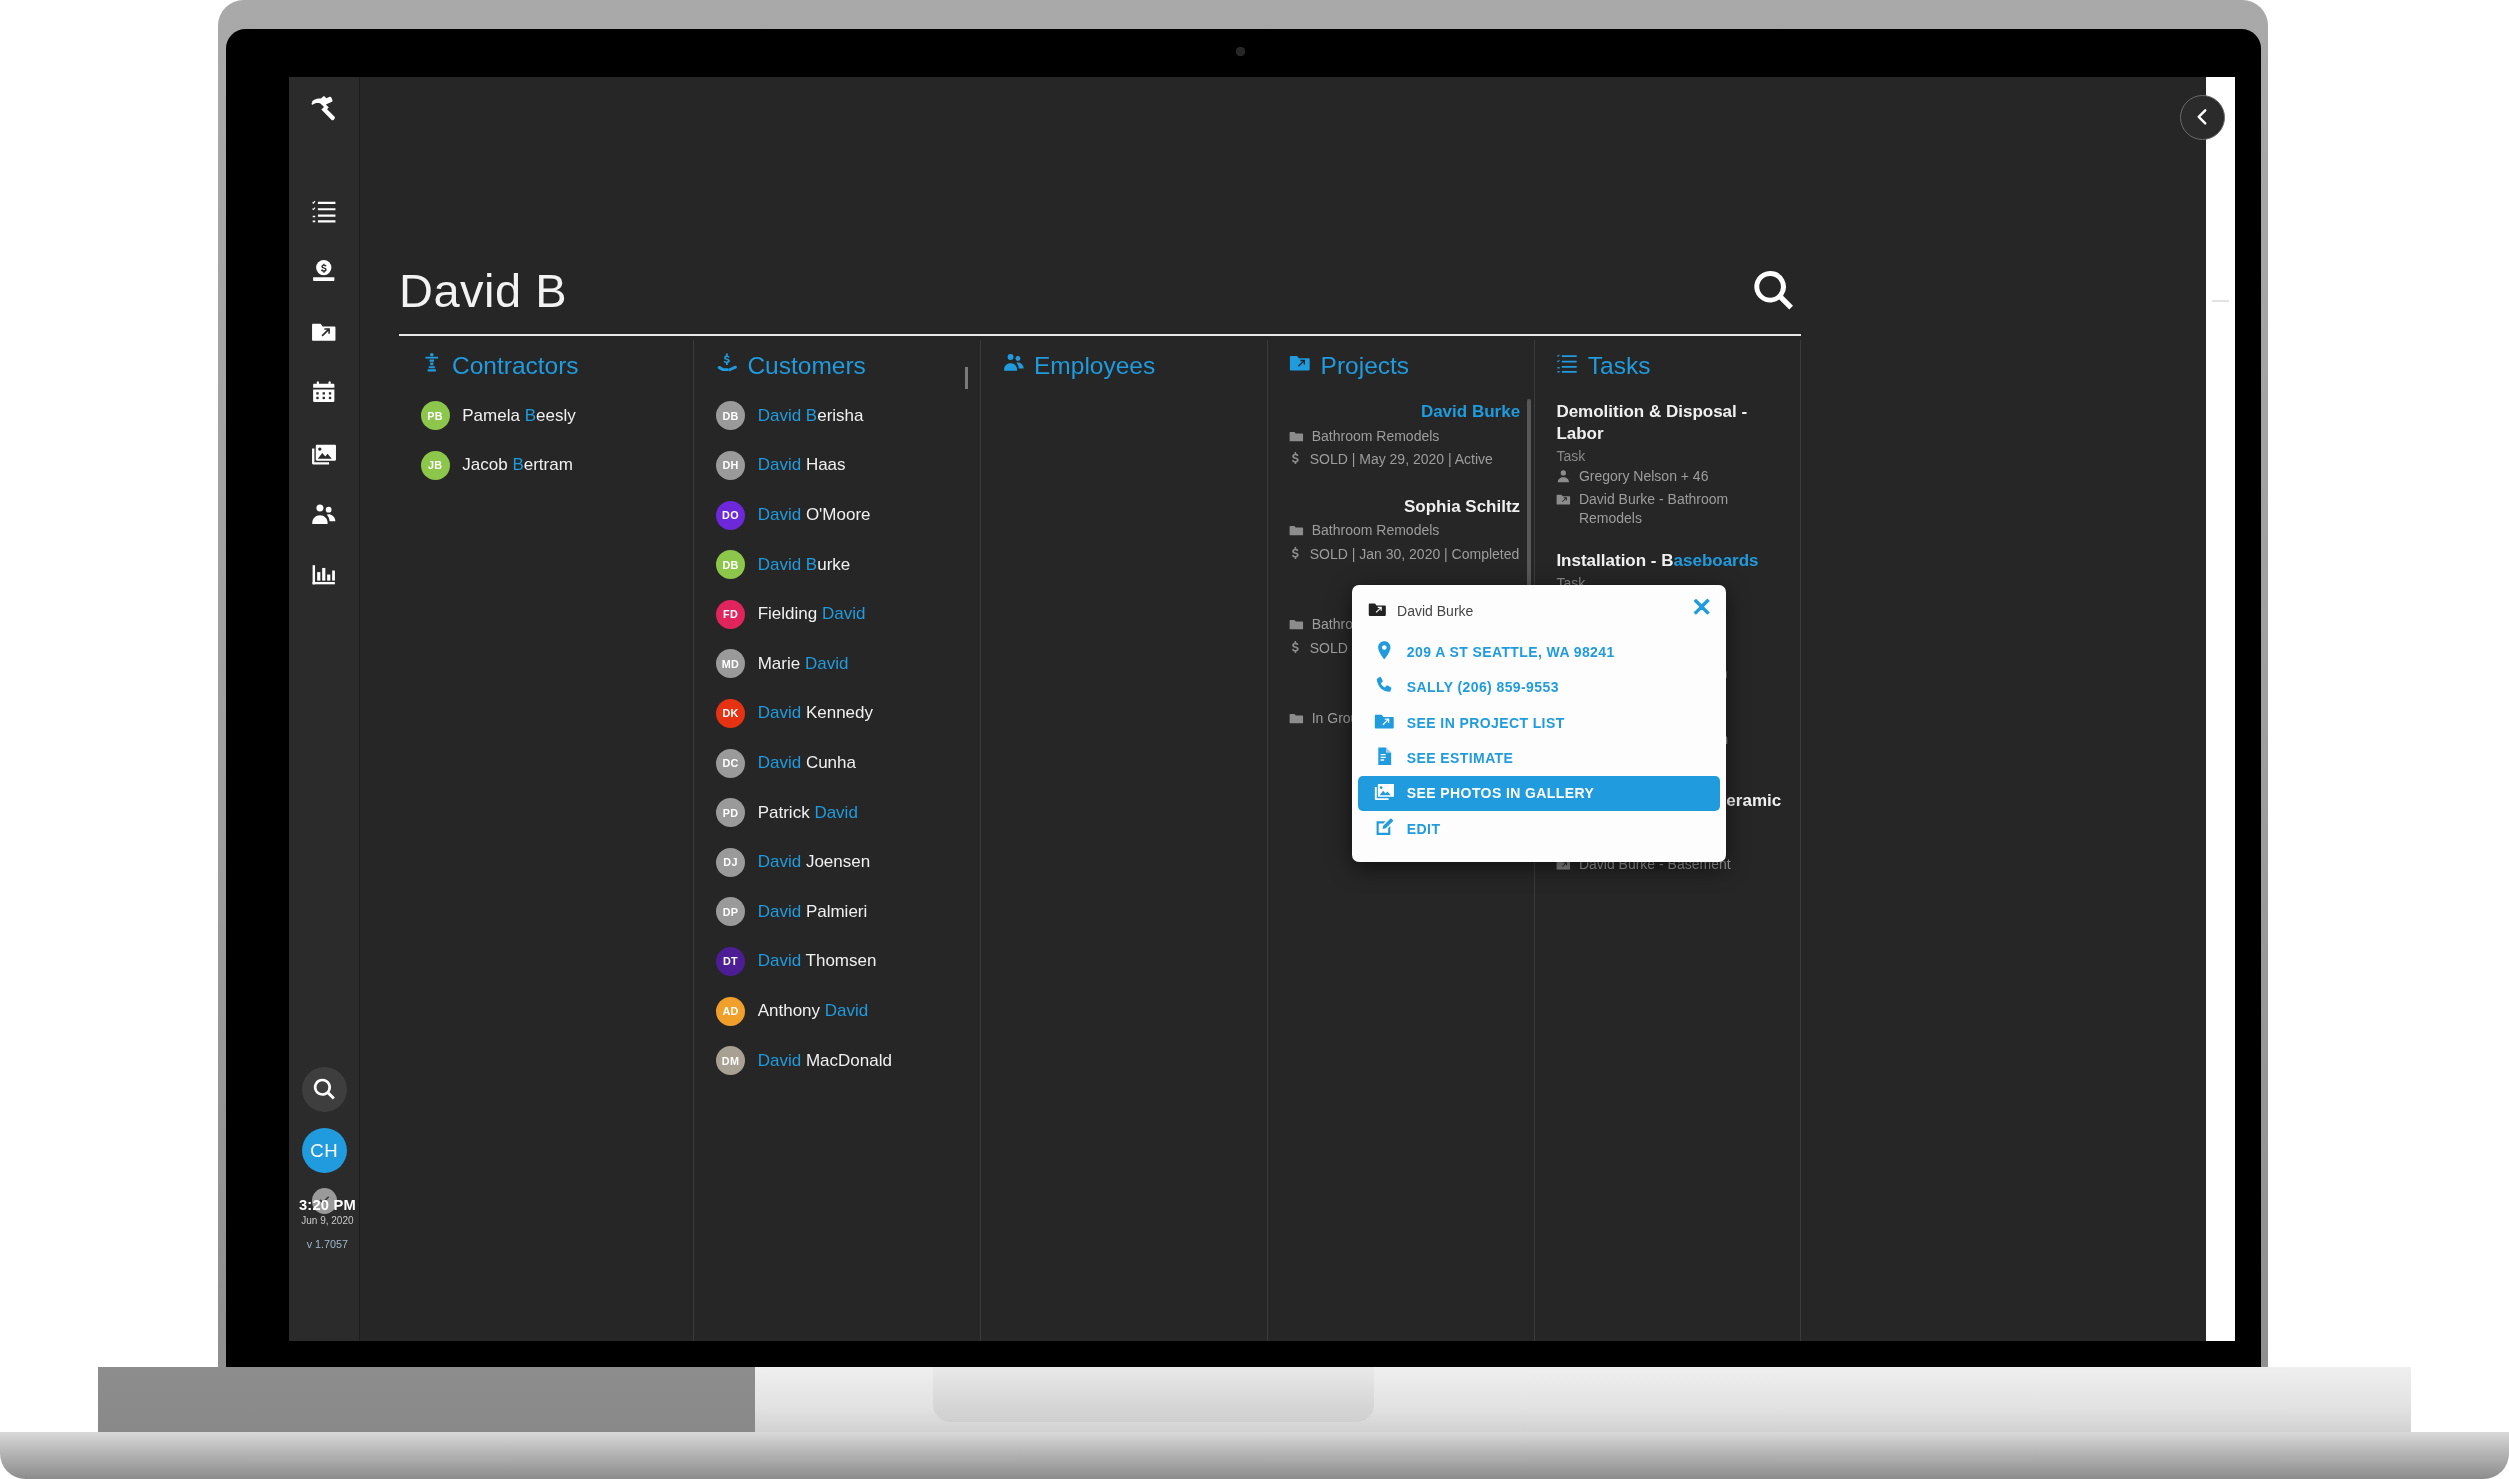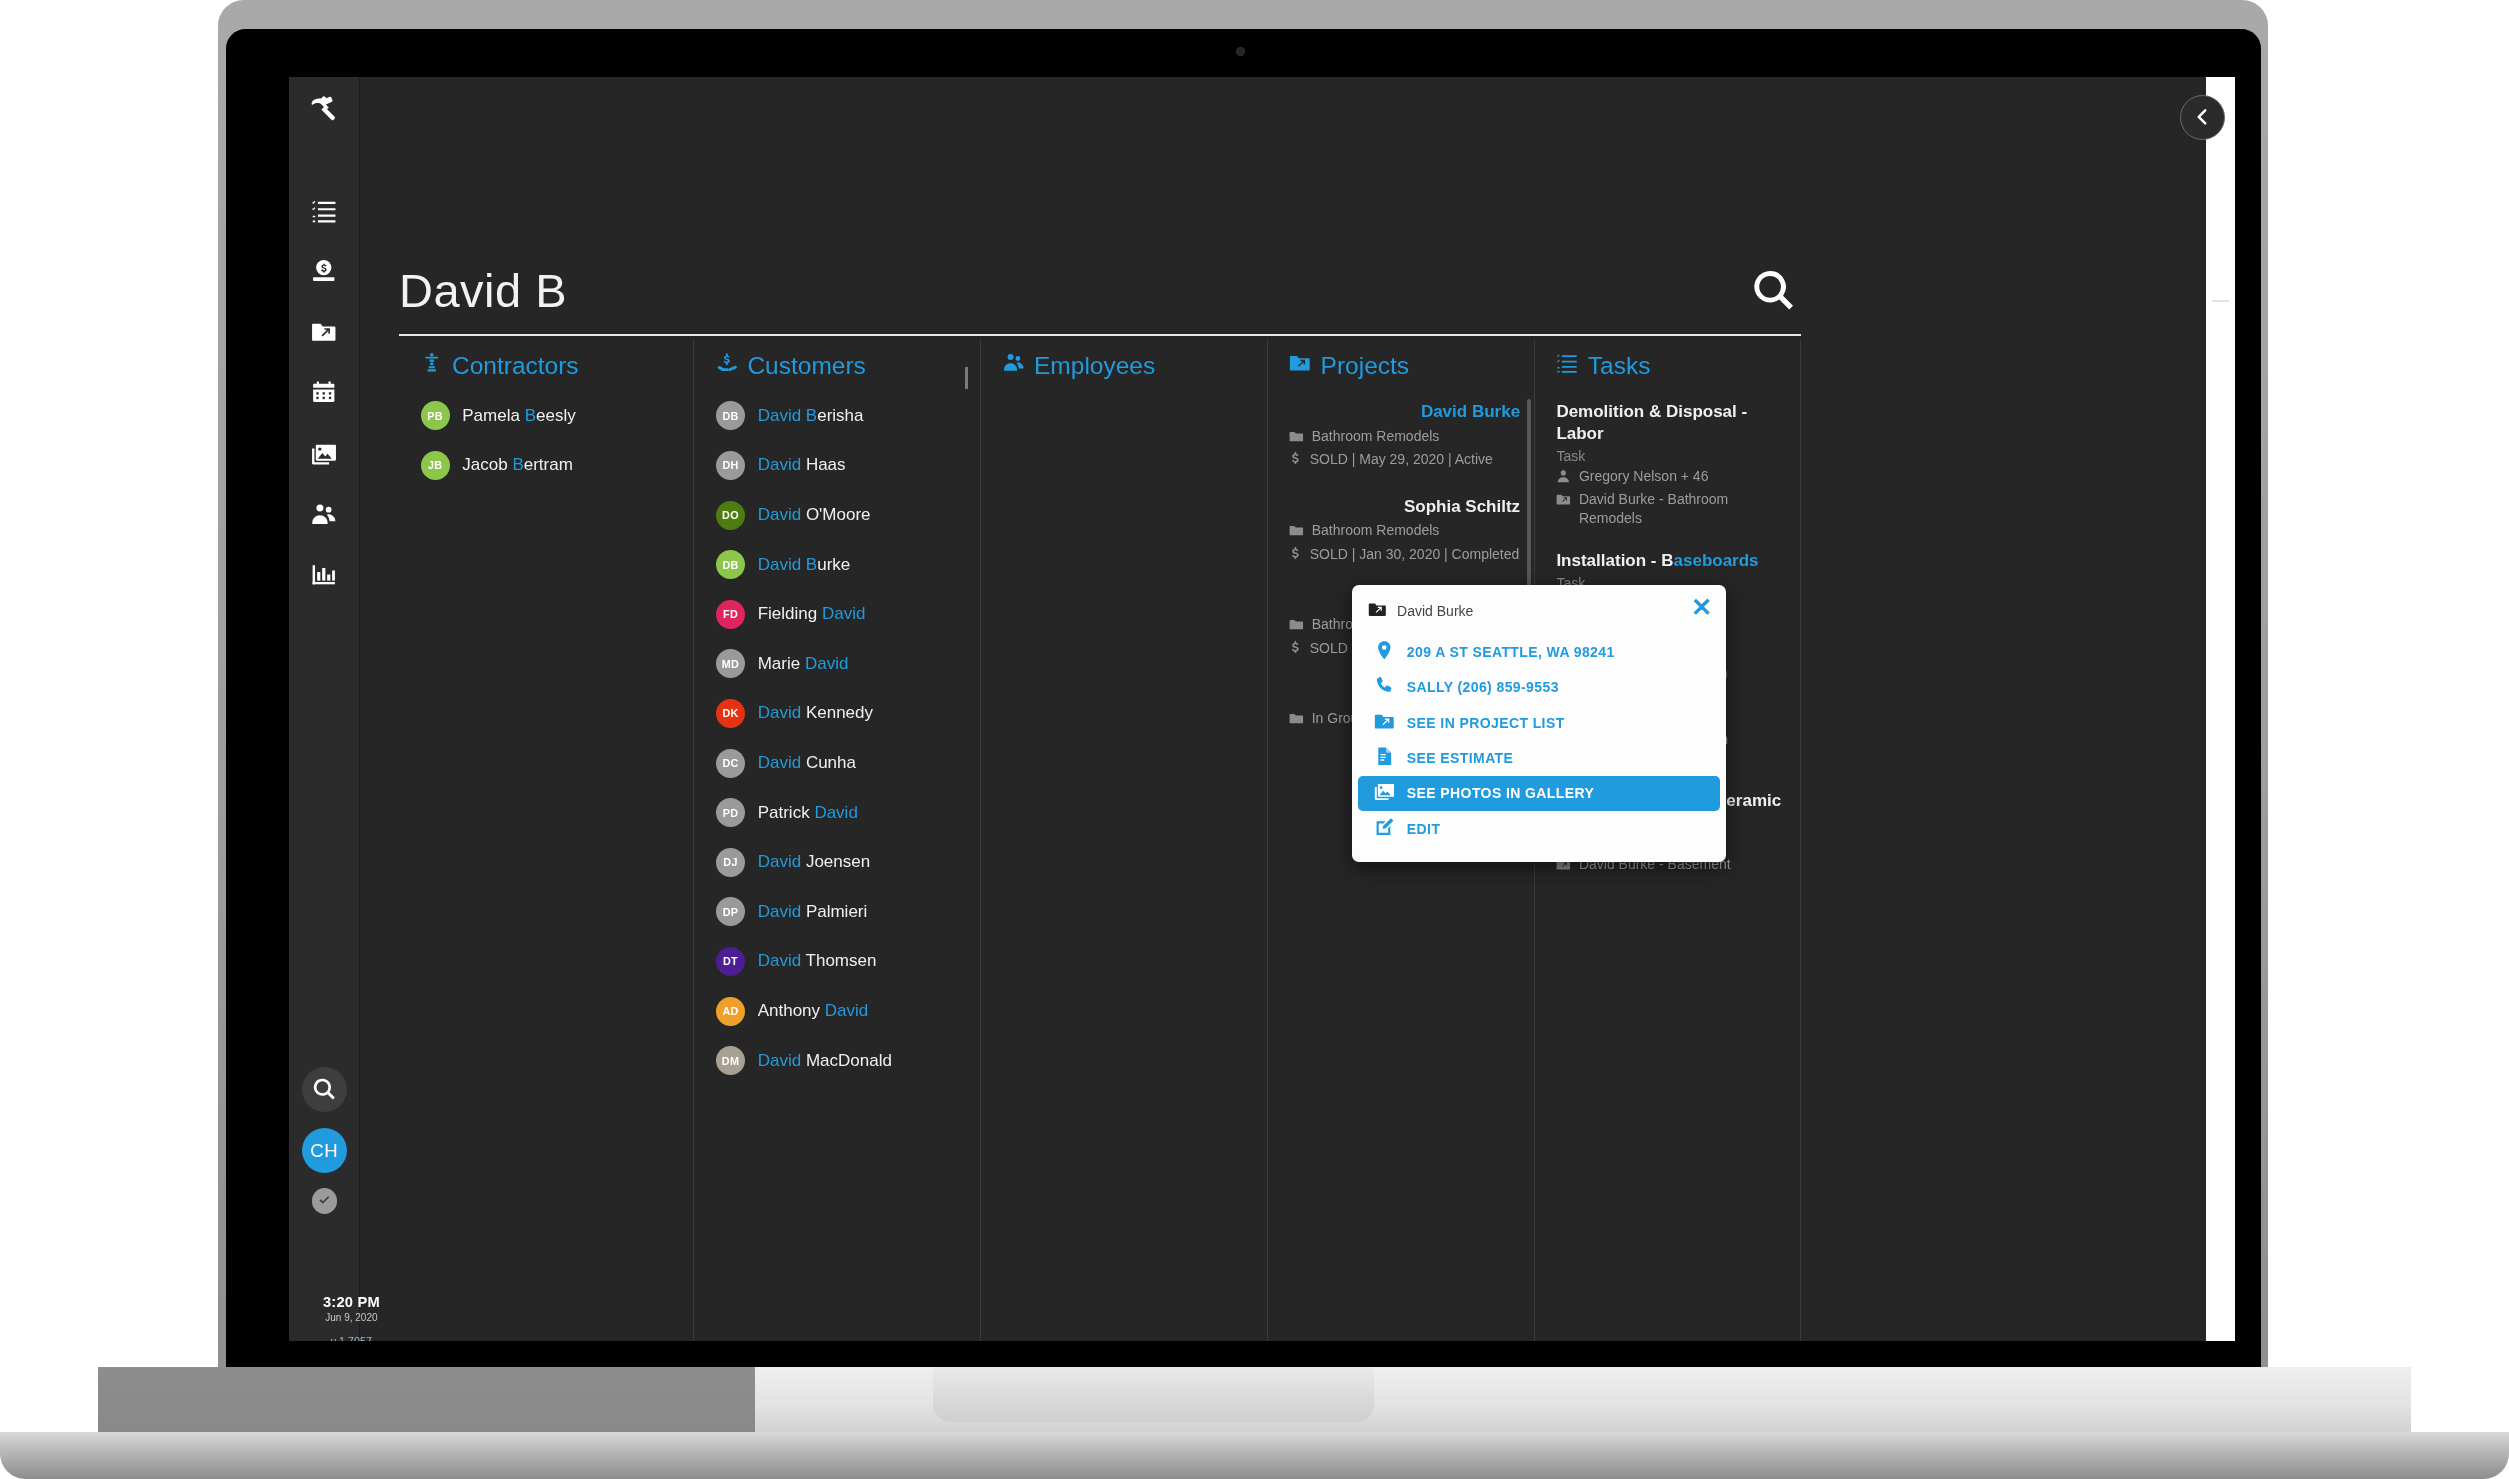--- a/index.html
+++ b/index.html
@@ -148,25 +148,24 @@
   #nav-status-check {
     position: absolute;
     left: 22.5px; top: 1111px;
     width: 25.5px; height: 25.5px;
     border-radius: 50%;
     background: #9a9a9a;
     display: flex; align-items: center; justify-content: center;
   }
   #nav-clock {
     position: absolute;
-    left: 5.9px; top: 1217px;
+    left: 5.9px; top: 1120px;
     width: 65px;
     text-align: center;
     color: #ffffff;
-    margin-left: 24px;
   }
   #nav-time { font-size: 14.7px; font-weight: bold; letter-spacing: 0.2px; }
   #nav-date { font-size: 10px; color: #c9c9c9; margin-top: 2px; }
   #nav-version {
     margin-top: 11.8px;
     font-size: 10.8px; color: #9fb8c9;
   }
 
   
   #search-header {
@@ -463,21 +462,21 @@
       <div id="customers-list">
           <div class="person-row">
             <div class="avatar" style="background: rgb(154, 154, 154);">DB</div>
             <div class="person-name"><span class="hl">David B</span>erisha</div>
           </div>
           <div class="person-row">
             <div class="avatar" style="background: rgb(154, 154, 154);">DH</div>
             <div class="person-name"><span class="hl">David</span> Haas</div>
           </div>
           <div class="person-row">
-            <div class="avatar" style="background: #4d7c0f;">DO</div>
+            <div class="avatar" style="background: #6d28d9;">DO</div>
             <div class="person-name"><span class="hl">David</span> O'Moore</div>
           </div>
           <div class="person-row">
             <div class="avatar" style="background: rgb(140, 198, 74);">DB</div>
             <div class="person-name"><span class="hl">David B</span>urke</div>
           </div>
           <div class="person-row">
             <div class="avatar" style="background: rgb(224, 36, 94);">FD</div>
             <div class="person-name">Fielding <span class="hl">David</span></div>
           </div>

